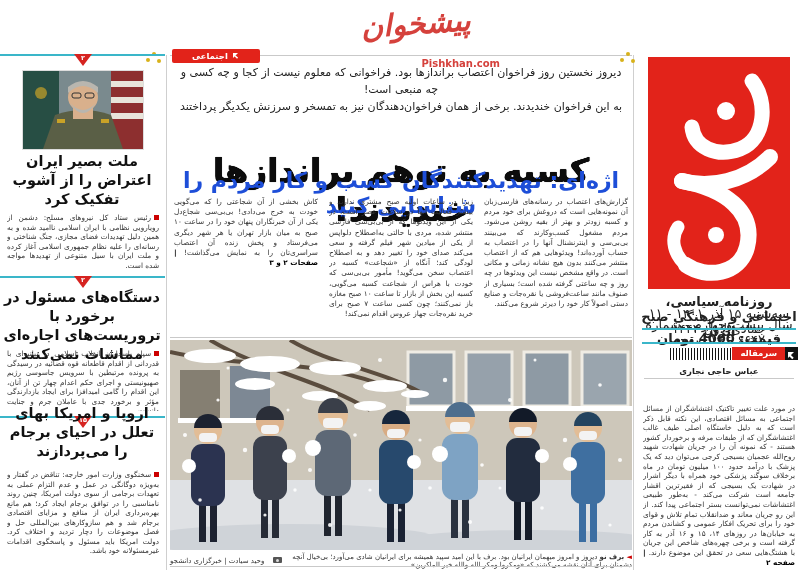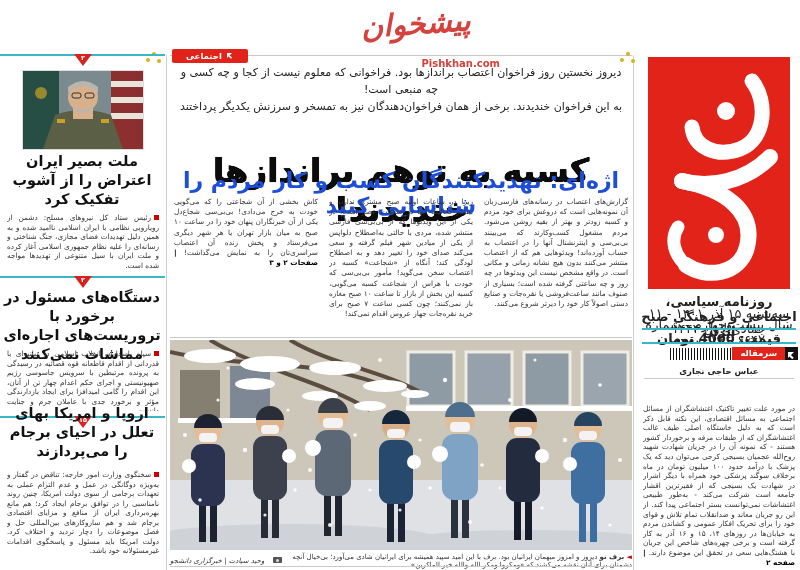--- a/index.html
+++ b/index.html
@@ -17,21 +17,21 @@
   .sb-body{position:absolute;width:152px;left:7px;font-size:7.3px;line-height:9.5px;
            text-align:justify;color:#333;overflow:hidden;}
   .bullet{display:inline-block;width:5px;height:5px;background:#c00;margin-left:3px;}
   .kicker-line{text-align:center;font-size:11px;line-height:17px;font-weight:500;color:#222;}
   .headline{position:absolute;width:100%;text-align:center;font-size:33px;font-weight:bold;
             color:#0c0c0c;text-shadow:0 0 .7px #000,.4px 0 0 #000,-.4px 0 0 #000;}
   .subheadline{position:absolute;width:100%;text-align:center;font-size:22px;font-weight:bold;color:#1d4ed8;}
   .col{width:144px;font-size:7.3px;line-height:10.2px;text-align:justify;color:#333;
        overflow:hidden;height:134px;}
   .tag{position:absolute;background:#e2231a;color:#fff;font-size:8.5px;font-weight:bold;
-       height:14px;line-height:14px;padding:0 14px;border-radius:2px;display:flex;
+       height:14px;line-height:14px;padding:0 20px;border-radius:2px;display:flex;
        align-items:center;gap:4px;}
   .dots{position:absolute;width:16px;height:12px;}
   .dots i{position:absolute;width:4px;height:4px;border-radius:50%;background:#d8b21a;}
   .info-line{position:absolute;width:162px;left:0;text-align:center;font-size:13px;color:#222;}
   .ed-row{position:absolute;display:flex;align-items:center;justify-content:space-between;}
   .ed-label{background:#e2231a;color:#fff;font-size:8.5px;font-weight:bold;height:13px;
             line-height:13px;padding:0 8px;}
   .barcode{width:62px;height:12px;background:repeating-linear-gradient(90deg,#111 0 1px,#fff 1px 3px);}
   .ed-author{position:absolute;width:100%;text-align:center;font-size:8.5px;font-weight:bold;color:#222;}
   .ed-title{position:absolute;width:100%;text-align:center;font-size:13.5px;font-weight:bold;color:#0d0d0d;}
@@ -278,21 +278,21 @@
         </g>
       </svg>
     </div>
 
     <div class="caption" style="left:0;top:553px;width:462px;">
       <div>
         <span style="color:#c00;font-weight:bold;">◄ </span>
         <b>برف نو</b>
         <span>دیروز و امروز میهمان ایرانیان بود. برف با این امید سپید همیشه برای ایرانیان شادی می‌آورد؛ بی‌خیال آنچه دشمنان برای آنان نقشه می‌کشند که «ومکروا ومکر الله والله خیر الماکرین»</span>
       </div>
-      <div style="white-space:nowrap;display:flex;align-items:flex-start;gap:9px;font-style:italic;">
+      <div style="white-space:nowrap;display:flex;align-items:flex-start;gap:9px;">
         <span class="cam"></span>
         <span>وحید سیادت | خبرگزاری دانشجو</span>
       </div>
     </div>
     <div class="hairline" style="left:0;top:566px;width:462px;height:1px;"></div>
   </div>
 
   <div class="abs" style="left:638px;top:0;width:162px;height:570px;">
 
     <div class="abs" style="left:10px;top:57px;width:142px;height:232px;background:#e2231a;">

